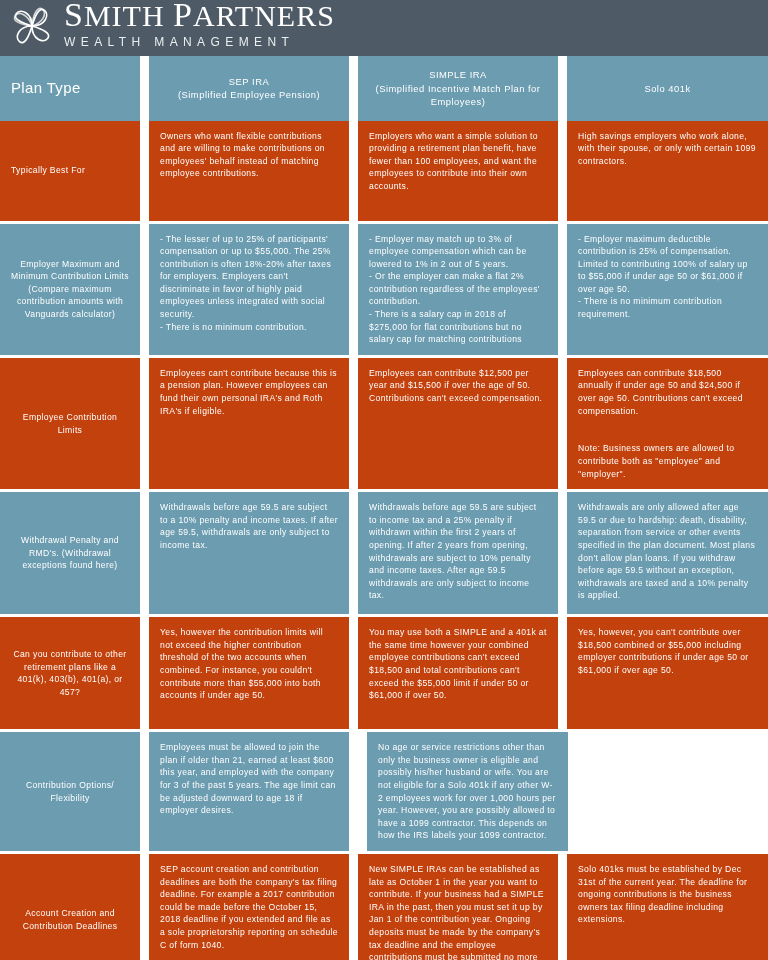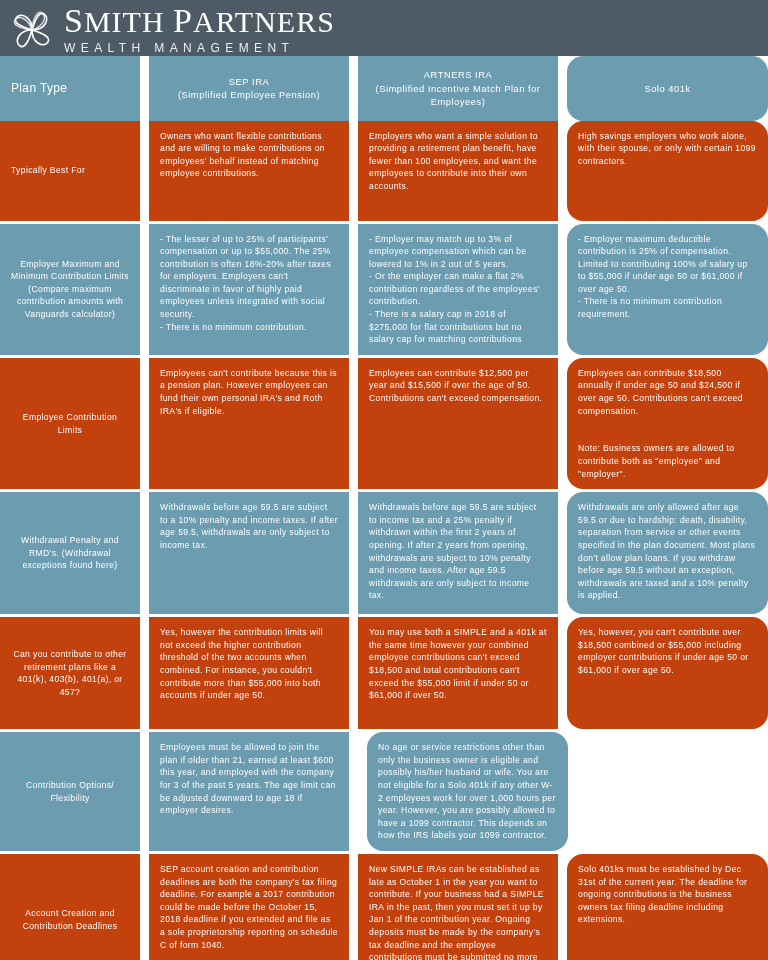--- a/index.html
+++ b/index.html
@@ -8,21 +8,21 @@
     background: #ffffff;
     font-family: "Liberation Sans", sans-serif;
     overflow: hidden;
   }
   #page { position: relative; width: 768px; height: 960px; background: #ffffff; }
 
   
   .header {
     height: 56px; width: 768px;
     background: #4e5b66;
-    display: flex; align-items: flex-end;
+    display: flex; align-items: flex-start;
     padding-left: 6px;
   }
   .logo-mark { width: 52px; height: 52px; flex: 0 0 52px; }
   .brand { display: flex; flex-direction: column; justify-content: center; margin-left: 6px; }
   .brand-top {
     color: #ffffff;
     font-family: "Liberation Serif", serif;
     font-size: 30px; line-height: 30px;
     letter-spacing: 0.5px;
     font-weight: normal;
@@ -44,36 +44,36 @@
     color: #ffffff;
     padding: 9px 11px 9px 11px;
     font-size: 8.6px;
     line-height: 12.6px;
     letter-spacing: 0.35px;
     overflow: hidden;
   }
   .c1 { width: 140px; flex: 0 0 140px; }
   .c2 { width: 200px; flex: 0 0 200px; }
   .c3 { width: 200px; flex: 0 0 200px; }
-  .c4 { width: 201px; flex: 0 0 201px; border-radius: 16px; }
+  .c4 { width: 201px; flex: 0 0 201px; }
   .gap { width: 9px; flex: 0 0 9px; background: #ffffff; }
 
   .c1 .ctext {
     display: flex; align-items: center; justify-content: center;
     text-align: center; height: 100%;
   }
   .c1 { display: flex; align-items: stretch; }
 
   
   .dark { background: #c2410c; }
   .teal { background: #6c9cb0; }
 
   
   .hrow .cell { padding-top: 12px; padding-bottom: 12px; }
-  .hrow .c1 { font-size: 12px; align-items: center; }
+  .hrow .c1 { font-size: 15px; align-items: center; }
   .hrow .c2, .hrow .c3, .hrow .c4 {
     text-align: center; font-size: 9.4px; line-height: 13.5px; letter-spacing: 0.5px;
     display: flex; align-items: center; justify-content: center;
   }
   .hrow .c2 .ctext, .hrow .c3 .ctext, .hrow .c4 .ctext { width: 100%; }
 
   b.em { font-weight: normal; color: #ffffff; }
 </style>
 </head>
 <body>
@@ -108,21 +108,21 @@
       <div class="gap"></div>
       <div class="cell c2 teal">
         <div class="ctext">
           <span>SEP IRA</span><br>
           <span>(Simplified Employee Pension)</span>
         </div>
       </div>
       <div class="gap"></div>
       <div class="cell c3 teal">
         <div class="ctext">
-          <span>ARTNERS IRA</span><br>
+          <span>SIMPLE IRA</span><br>
           <span>(Simplified Incentive Match Plan for Employees)</span>
         </div>
       </div>
       <div class="gap"></div>
       <div class="cell c4 teal">
         <div class="ctext">Solo 401k</div>
       </div>
     </div>
 
     <div id="rows-container">

